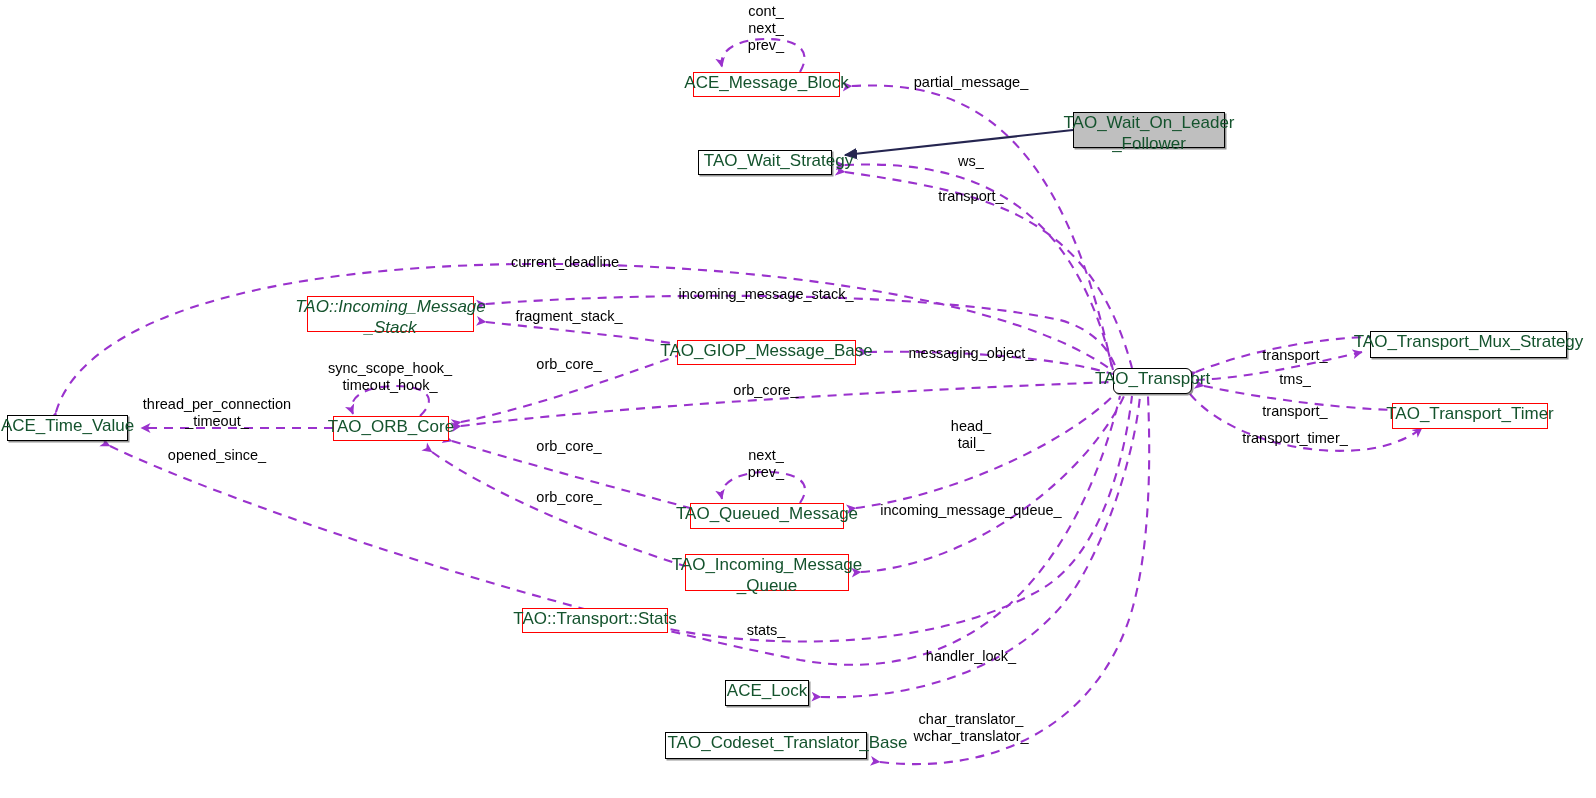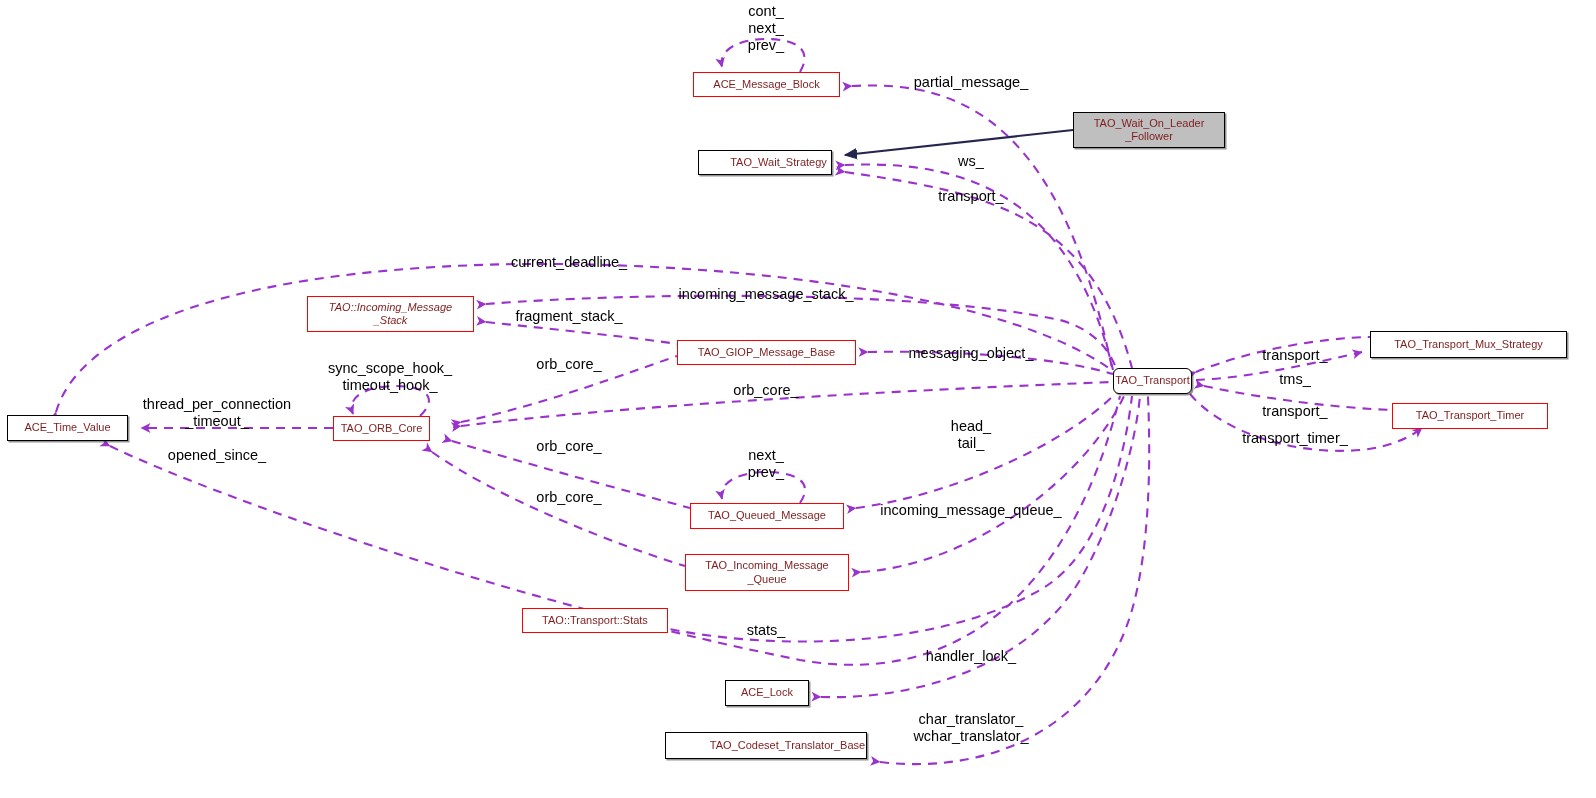--- a/index.html
+++ b/index.html
@@ -42,26 +42,25 @@
     text-anchor: middle;
     dominant-baseline: middle;
     white-space: pre;
   }
   .node-box {
     position: absolute;
     box-sizing: border-box;
     background: #ffffff;
     border: 1.4px solid #000000;
     display: flex;
-    align-items: center;
     justify-content: center;
     text-align: center;
     font-family: "Liberation Sans", sans-serif;
-    font-size: 11px;
-    color: #7f1d1d;
+    font-size: 17px;
+    color: #14532d;
     line-height: 1.22;
     box-shadow: 1.5px 1.5px 0 rgba(60,60,60,0.55);
     cursor: pointer;
     user-select: none;
   }
   .node-box.red {
     border-color: #ff0000;
     box-shadow: none;
   }
   .node-box.current {
@@ -199,21 +198,21 @@
       </div>
       <div class="node-box" style="left: 1113px; top: 368px; width: 79px; height: 26px; border-radius: 6px;">
         <span class="node-label">TAO_Transport</span>
       </div>
       <div class="node-box red" style="left: 1392px; top: 403px; width: 156px; height: 26px;">
         <span class="node-label">TAO_Transport_Timer</span>
       </div>
       <div class="node-box" style="left: 7px; top: 415px; width: 121px; height: 26px;">
         <span class="node-label">ACE_Time_Value</span>
       </div>
-      <div class="node-box red" style="left: 333px; top: 416px; width: 97px; height: 25px;">
+      <div class="node-box red" style="left: 333px; top: 416px; width: 116px; height: 25px;">
         <span class="node-label">TAO_ORB_Core</span>
       </div>
       <div class="node-box red" style="left: 690px; top: 503px; width: 154px; height: 26px;">
         <span class="node-label">TAO_Queued_Message</span>
       </div>
       <div class="node-box red" style="left: 685px; top: 554px; width: 164px; height: 37px;">
         <span class="node-label">TAO_Incoming_Message
 _Queue</span>
       </div>
       <div class="node-box red" style="left: 522px; top: 608px; width: 146px; height: 25px;">

